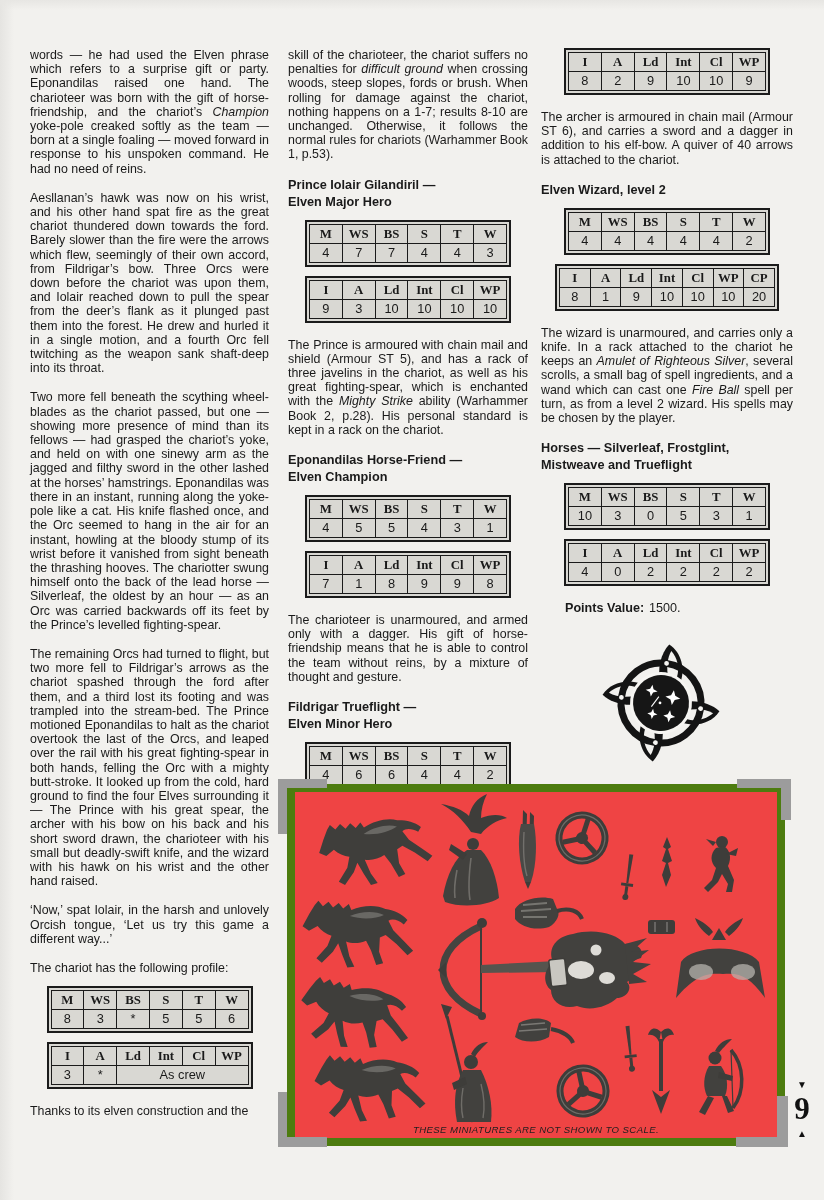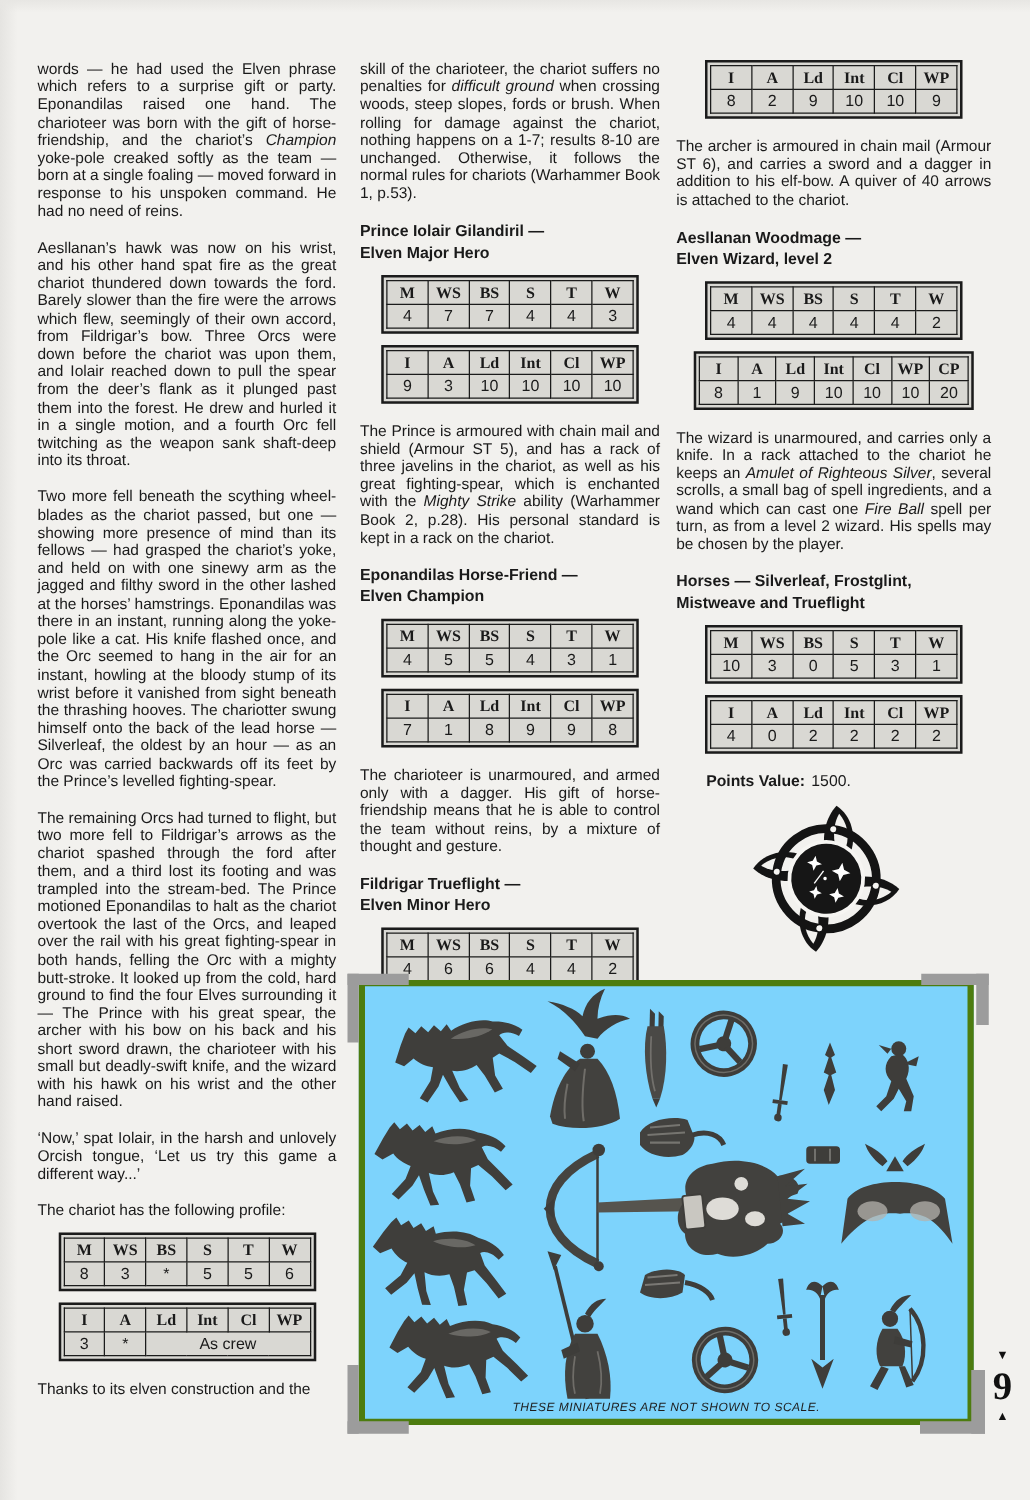--- a/index.html
+++ b/index.html
@@ -26,21 +26,21 @@
   .twrap th{font-family:"Liberation Serif",serif;font-size:12.8px;font-weight:bold;}
   .twrap td{font-size:12.8px;}
   em{font-style:italic;}
   .points{font-size:12.6px;margin-top:2px;text-align:left;}
   .points .b{font-weight:bold;margin-left:24px;}
   .points .v{margin-left:5px;margin-top:16px;}
   
   .ornament{position:absolute;left:601px;top:641px;}
   
   .figure{position:absolute;left:287px;top:784px;width:482px;height:346px;
-    border:5px solid #4d7c0f;background:#7dd3fc;}
+    border:8px solid #4d7c0f;background:#ef4444;}
   .figure svg{position:absolute;left:0;top:0;}
   .figure-caption{position:absolute;left:0;right:0;bottom:3px;text-align:center;
     font-style:italic;font-size:9.6px;letter-spacing:.4px;color:#1e1e1e;}
   .bracket{position:absolute;border:0 solid #9c9c9c;}
   .br-tl{left:278px;top:779px;width:40px;height:46px;border-top-width:9px;border-left-width:9px;}
   .br-tr{left:737px;top:779px;width:44px;height:32px;border-top-width:9px;border-right-width:10px;}
   .br-br{left:736px;top:1096px;width:41px;height:41px;border-bottom-width:10px;border-right-width:11px;}
   .br-bl{left:278px;top:1092px;width:40px;height:45px;border-bottom-width:10px;border-left-width:9px;}
   
   .pagenum-block{position:absolute;left:782px;top:1078px;width:40px;text-align:center;}
@@ -249,21 +249,20 @@
               <td>9</td>
               <td>10</td>
               <td>10</td>
               <td>9</td>
             </tr>
           </tbody>
         </table>
       </div>
     <p>The archer is armoured in chain mail (Armour ST 6), and carries a sword and a dagger in addition to his elf-bow. A quiver of 40 arrows is attached to the chariot.</p>
     <div class="heading">
-      <div>Aesllanan Woodmage —</div>
       <div>Elven Wizard, level 2</div>
     </div>
     <div class="twrap">
         <table>
           <tbody>
             <tr>
               <th>M</th>
               <th>WS</th>
               <th>BS</th>
               <th>S</th>

